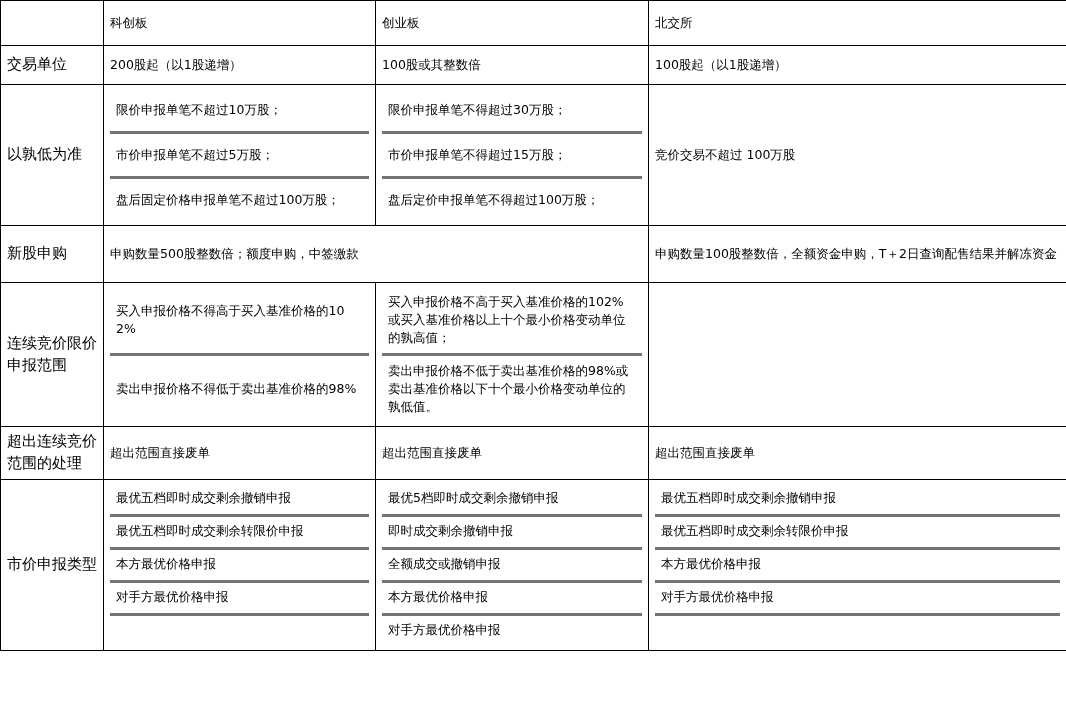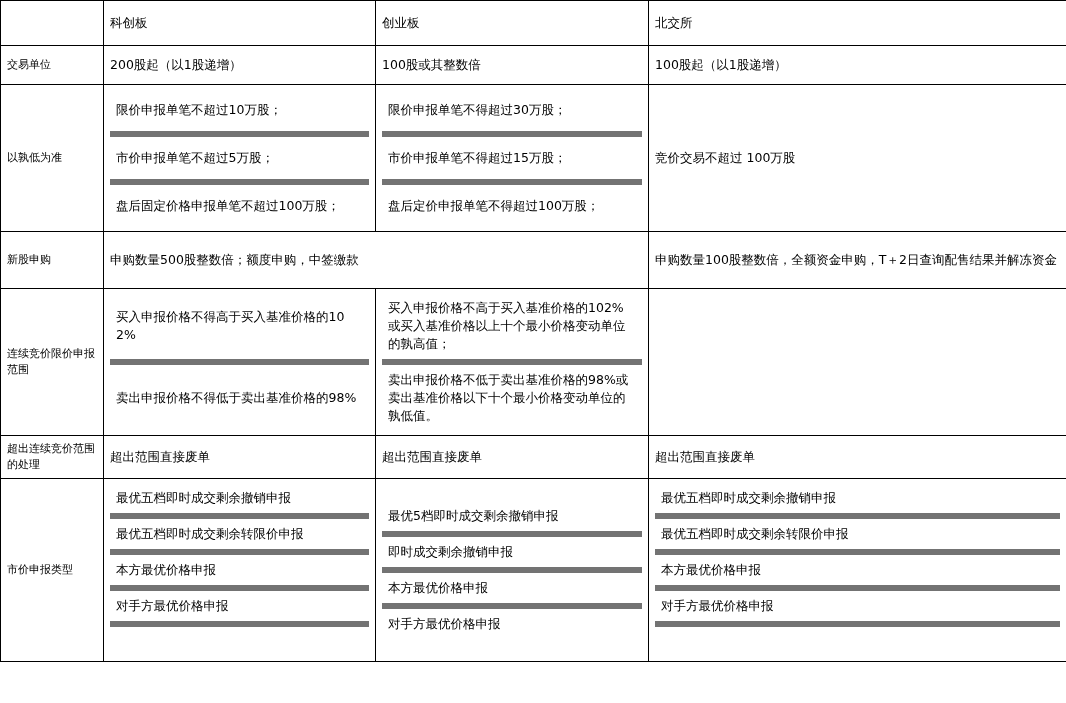--- a/index.html
+++ b/index.html
@@ -38,21 +38,21 @@
     overflow-wrap: anywhere;
   }
   
   col.c1 { width: 103px; }
   col.c2 { width: 272px; }
   col.c3 { width: 273px; }
   col.c4 { width: 418px; }
 
   .rowhead {
     font-weight: bold;
-    font-size: 11px;
+    font-size: 15px;
     padding-left: 8px;
   }
   .colhead {
     font-weight: bold;
     font-size: 12.5px;
   }
   .corner {
     border-left: none;
     border-top: none;
   }
@@ -60,21 +60,21 @@
     padding: 0;
     vertical-align: top;
   }
   table.inner {
     width: 100%;
     border-collapse: collapse;
     table-layout: fixed;
   }
   table.inner td {
     border: none;
-    border-bottom: 6px solid #737373;
+    border-bottom: 3px solid #737373;
     padding: 4px 6px;
     vertical-align: middle;
     text-align: left;
     font-size: 12.5px;
     line-height: 1.45;
     word-break: break-all;
     overflow-wrap: anywhere;
   }
   table.inner tr:last-child td {
     border-bottom: none;
@@ -225,20 +225,23 @@
         <td class="nopad-cell">
           <table class="inner">
             <tbody>
                 <tr>
                   <td class="h22">最优5档即时成交剩余撤销申报</td>
                 </tr>
             <tr>
                   <td class="h22">即时成交剩余撤销申报</td>
                 </tr>
             <tr>
+                  <td class="h22">全额成交或撤销申报</td>
+                </tr>
+            <tr>
                   <td class="h22">本方最优价格申报</td>
                 </tr>
             <tr>
                   <td class="h22">对手方最优价格申报</td>
                 </tr>
           </tbody>
             </table>
         </td>
         <td class="nopad-cell">
           <table class="inner">

